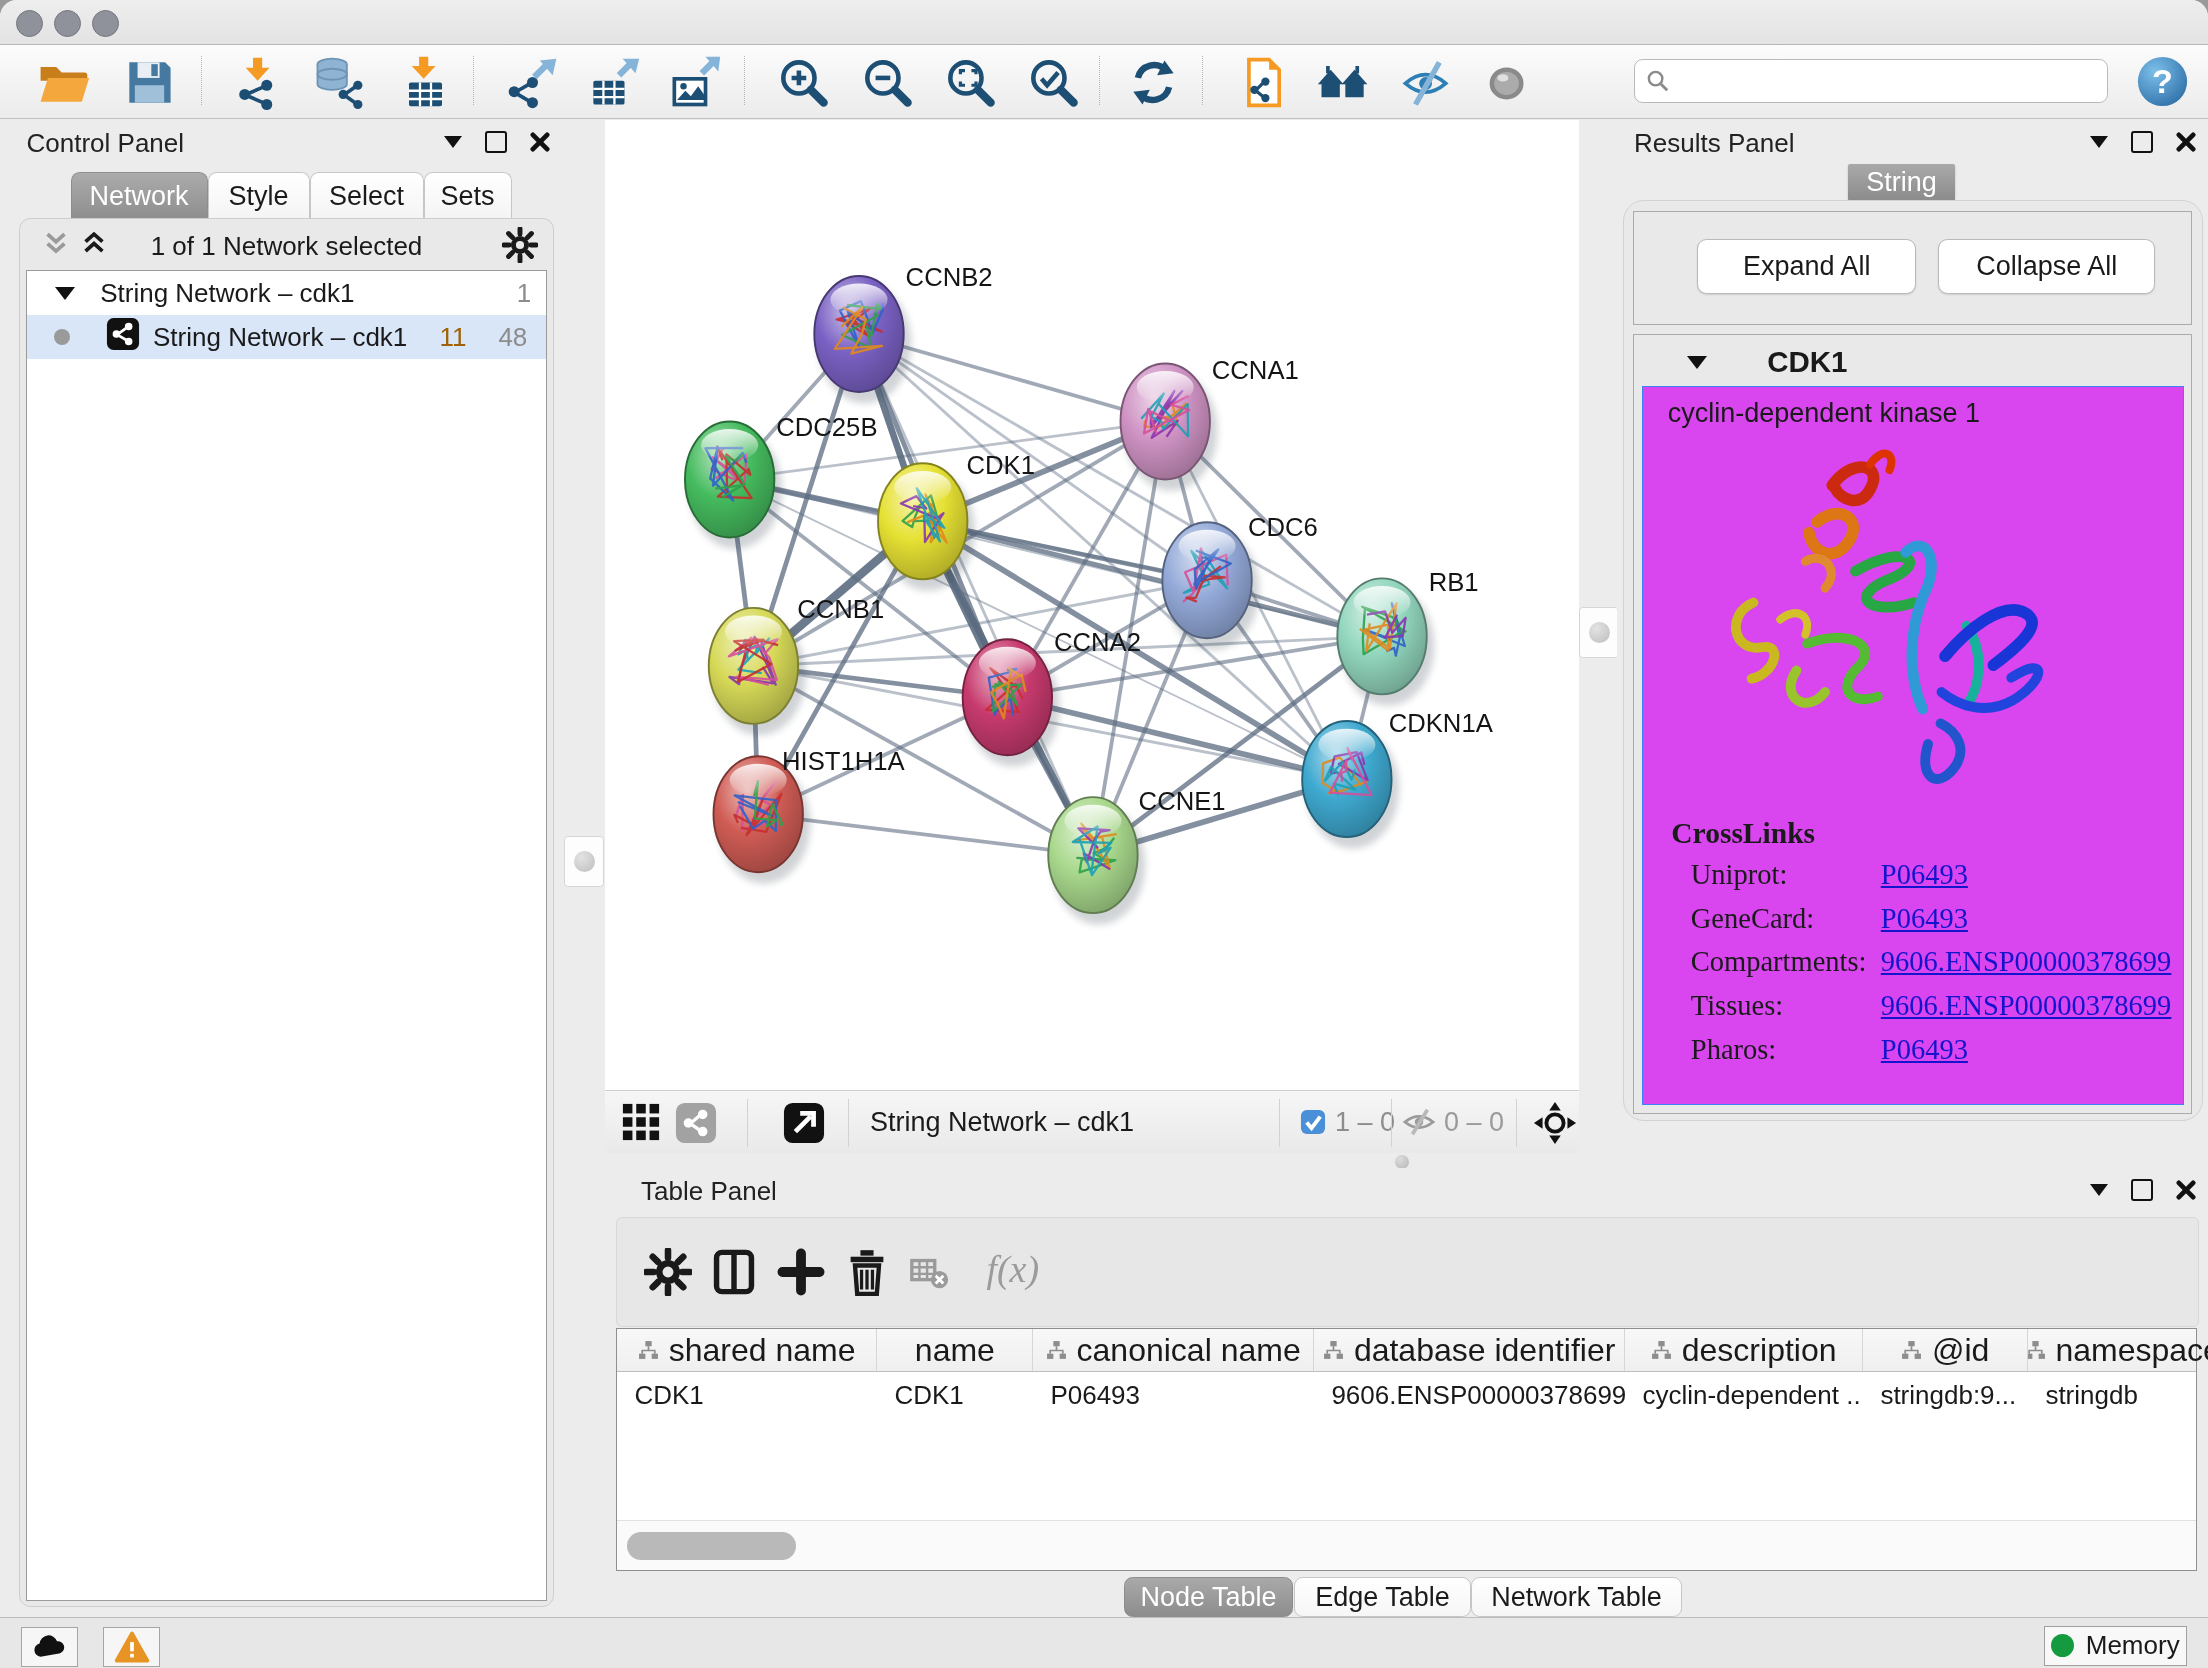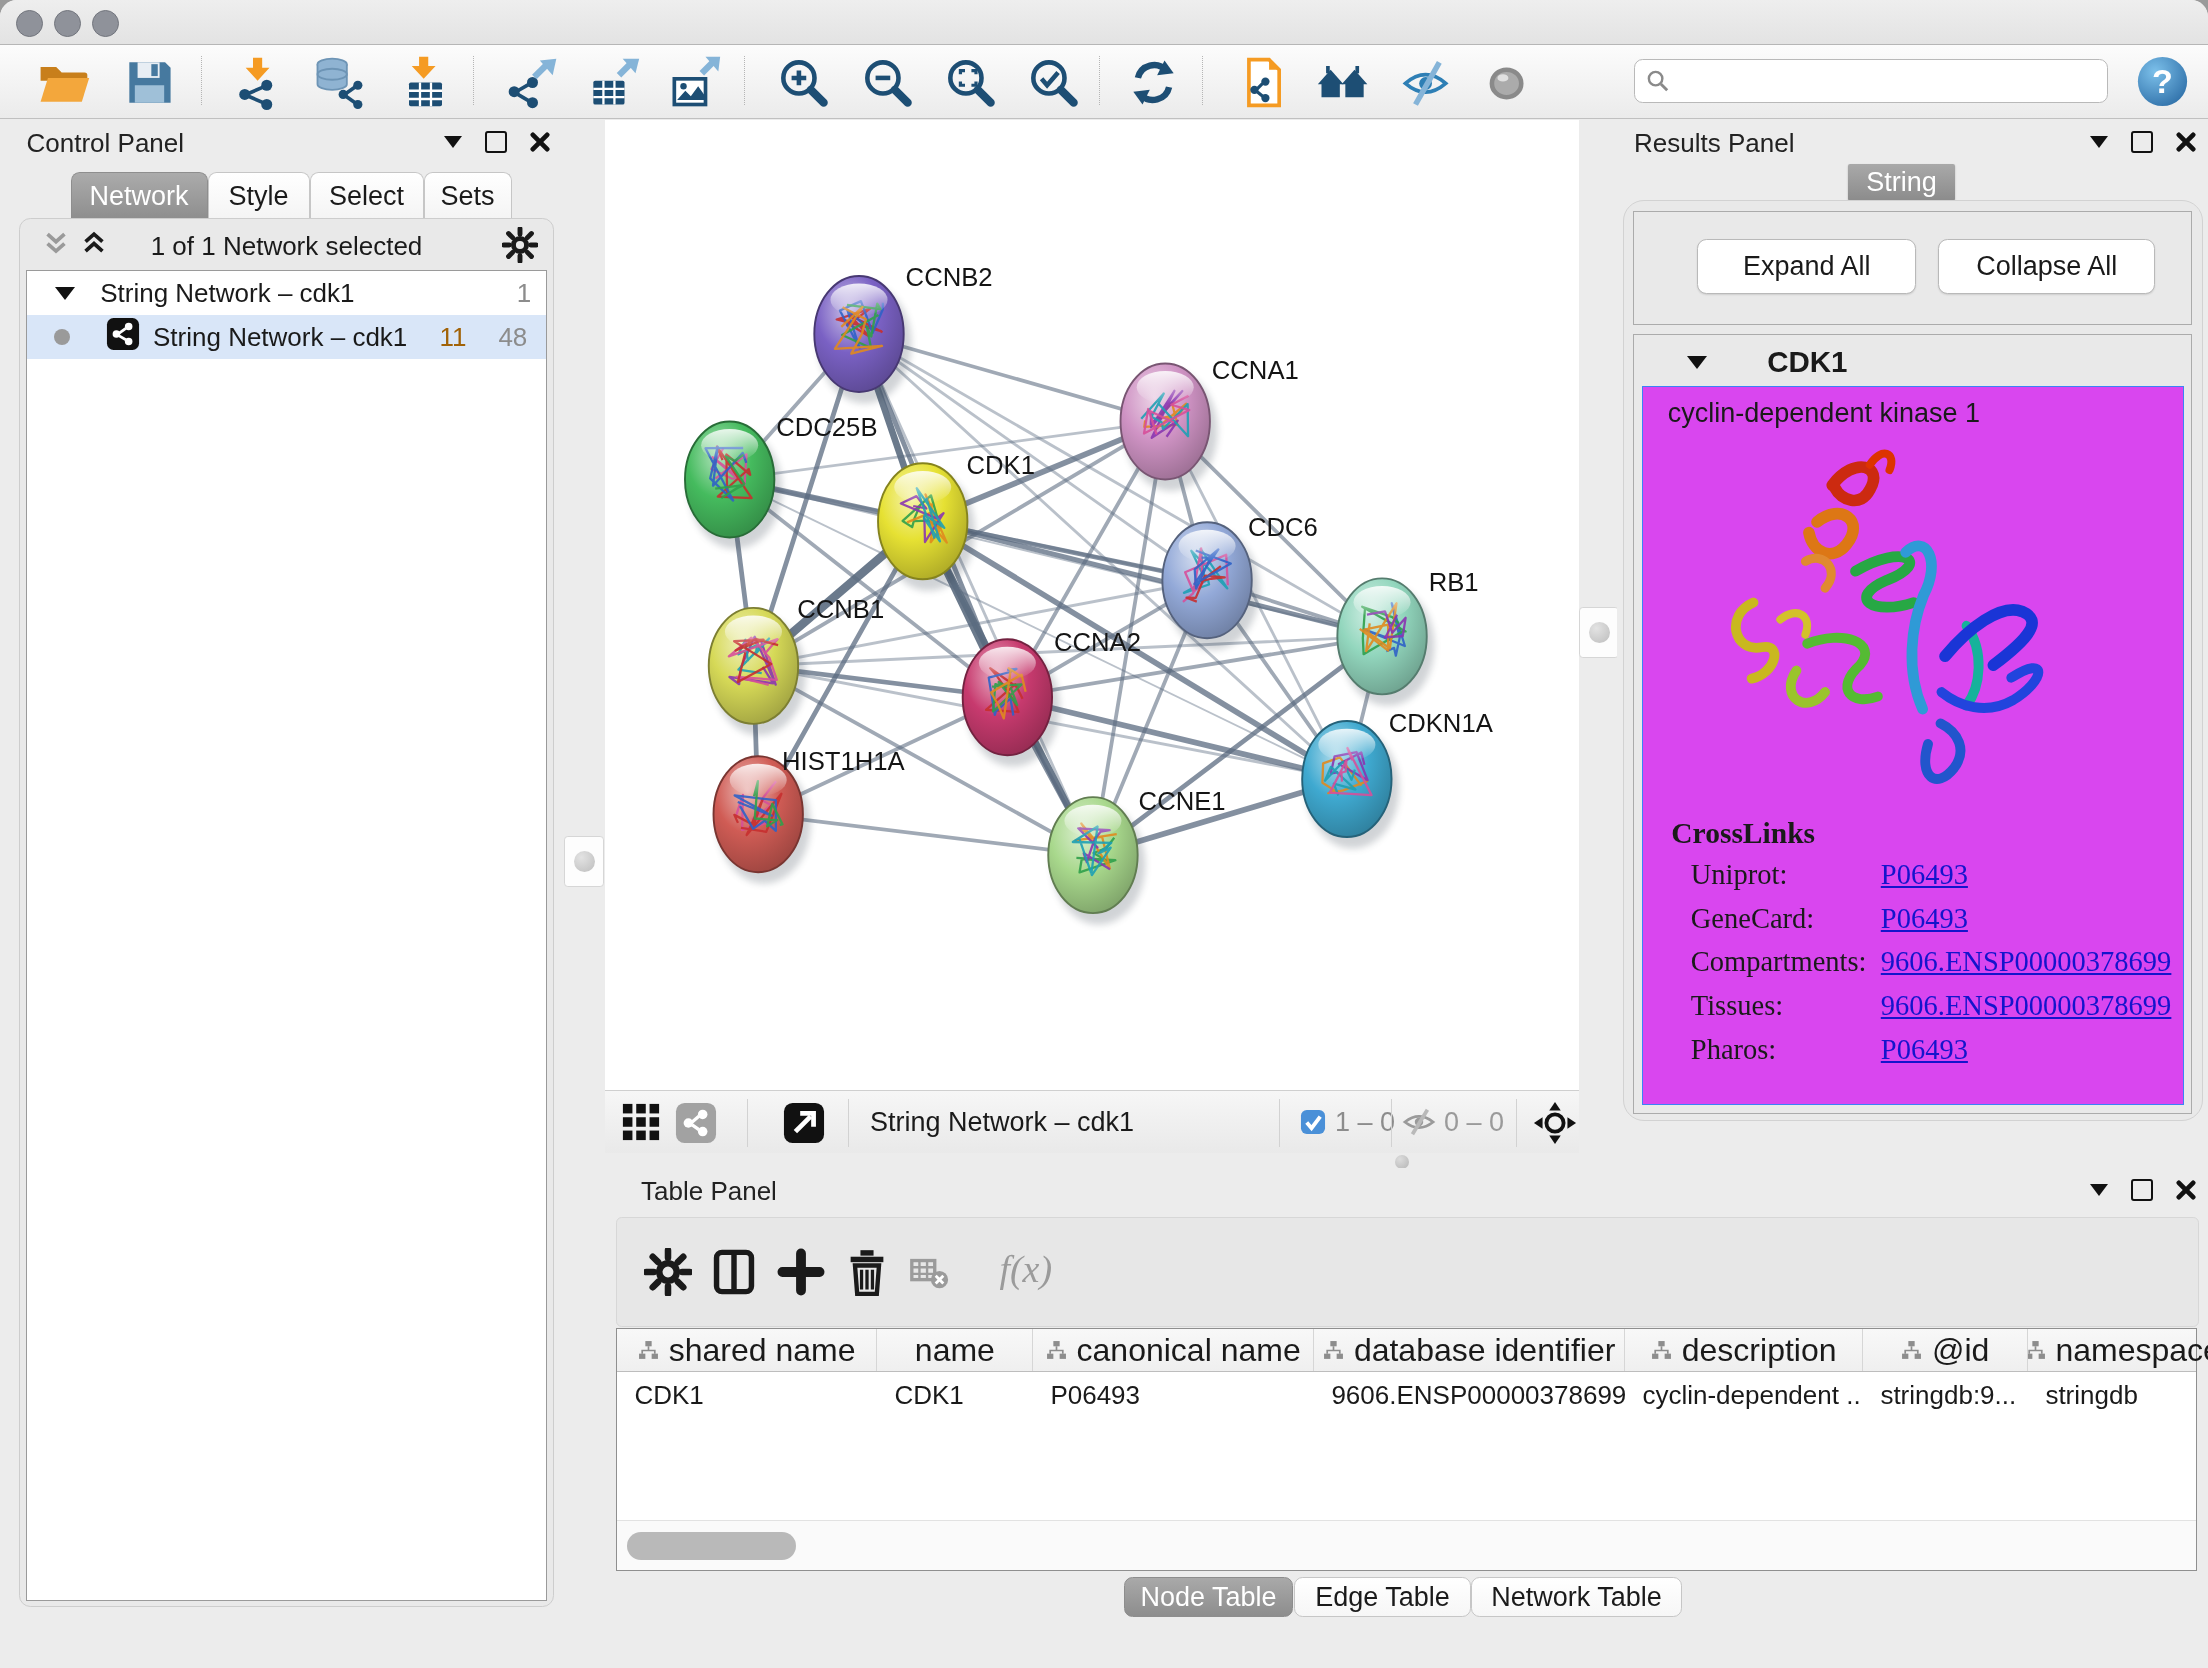--- a/index.html
+++ b/index.html
@@ -87,21 +87,21 @@
   .xrow .xlabel{position:absolute;left:48px;}
   .xrow a{position:absolute;left:238px;color:#1414cc;text-decoration:underline;}
 
   
   .tpanel{position:absolute;left:605px;top:1168px;width:1604px;height:445px;background:#ececec;}
   .ttool{position:absolute;left:11.4px;top:49px;width:1581px;height:108px;background:#e7e7e7;
     border:1px solid #d7d7d7;border-radius:5.7px;}
   .ttool .ic{position:absolute;top:30px;width:48px;height:48px;}
   .ttool .ic svg{width:100%;height:100%;}
   .fx{position:absolute;top:28.5px;font-family:"Liberation Serif",serif;font-style:italic;
-    font-size:38px;color:#9b9b9b;margin-left:13px;}
+    font-size:38px;color:#9b9b9b;}
   .tbl{position:absolute;left:11.4px;top:160px;width:1581px;height:243px;background:#fff;
     border:1.9px solid #8f8f8f;box-sizing:border-box;}
   .thead{position:absolute;left:0;top:0;right:0;height:42px;display:flex;
     background:linear-gradient(#f8f8f8,#efefef);border-bottom:1.9px solid #bdbdbd;}
   .th{box-sizing:border-box;border-right:1px solid #d6d6d6;display:flex;align-items:center;
     justify-content:center;gap:9.5px;font-size:32px;overflow:hidden;white-space:nowrap;flex:0 0 auto;}
   .th svg{width:21px;height:21px;flex:0 0 auto;}
   .trow{position:absolute;left:0;top:44px;right:0;height:44px;display:flex;}
   .td{box-sizing:border-box;padding-left:17px;font-size:26px;display:flex;align-items:center;
     overflow:hidden;white-space:nowrap;flex:0 0 auto;}
@@ -888,15 +888,33 @@
         </div>
       <div class="hscroll">
         <div class="hthumb"></div>
       </div>
     </div>
     <div class="btab sel" style="left:519px;top:409px;width:169px">Node Table</div>
     <div class="btab" style="left:689px;top:409px;width:177px">Edge Table</div>
     <div class="btab" style="left:866px;top:409px;width:211px">Network Table</div>
   </div>
 
+  <div class="statusbar">
+    <div class="sbtn" style="left:21px">
+      <svg width="38" height="28.5" viewBox="0 0 40 30">
+          <path d="M10 26 a7 7 0 0 1 -1 -13.8 a9.5 9.5 0 0 1 18.4 -2.4 a6.5 6.5 0 0 1 3.6 12.4 q-1 .8 -3 .8 z" fill="#111"></path>
+        </svg>
+    </div>
+    <div class="sbtn" style="left:103px">
+      <svg width="36" height="32" viewBox="0 0 58 52">
+          <path d="M29 4 L54 48 H4 Z" fill="#e89425" stroke="#e89425" stroke-width="6" stroke-linejoin="round"></path>
+          <rect x="26" y="18" width="6" height="15" fill="#fff"></rect>
+          <rect x="26" y="37" width="6" height="6" fill="#fff"></rect>
+        </svg>
+    </div>
+    <div class="membtn">
+      <span class="memdot"></span>
+      <span>Memory</span>
+    </div>
+  </div>
 
 </div>
 
 
 </body></html>

